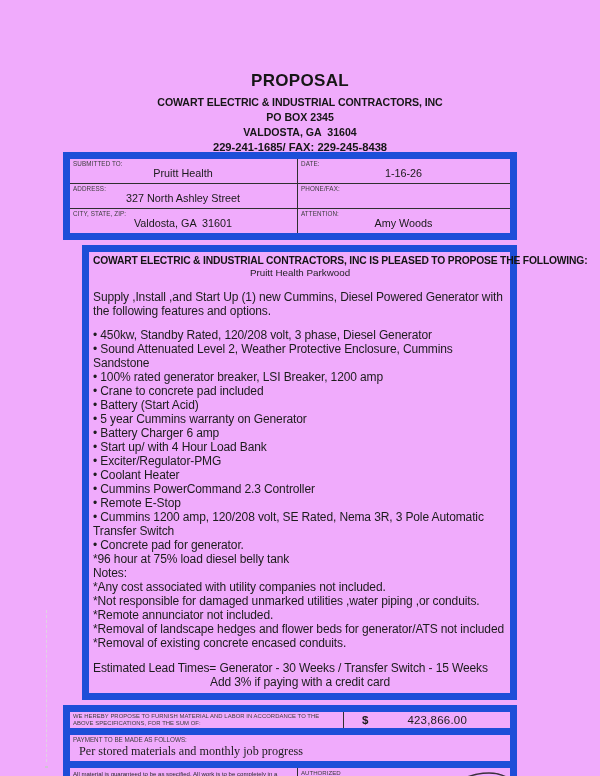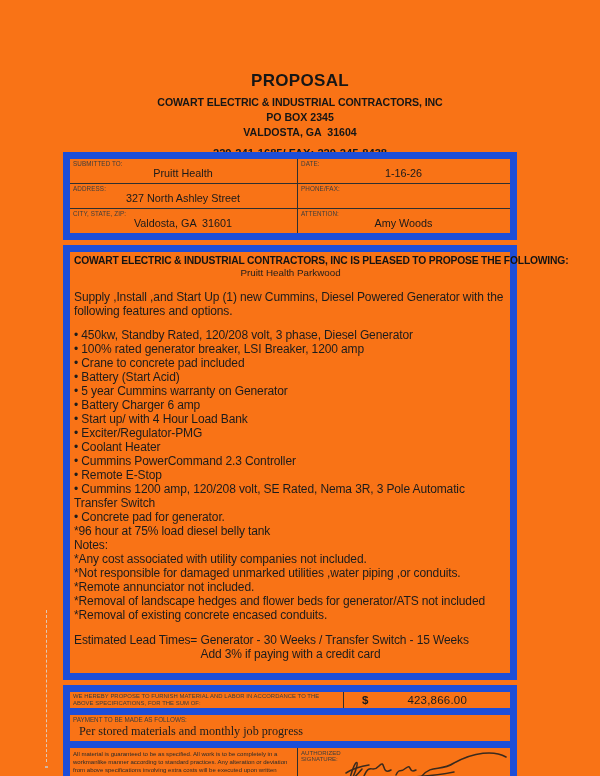--- a/index.html
+++ b/index.html
@@ -1,48 +1,48 @@
 <!DOCTYPE html>
 <html><head>
 <meta charset="utf-8">
 <style>
   html,body{margin:0;padding:0;background:#ffffff;}
   .page{
     width:600px;height:776px;position:relative;overflow:hidden;
-    background:#f97316;color:#1d1d1d;
+    background:#f0abfc;color:#1d1d1d;
     font-family:"Liberation Sans",sans-serif;
     -webkit-font-smoothing:antialiased;
   }
   
   .artifact{position:absolute;left:46px;top:610px;height:152px;width:0;
     border-left:1px dashed #dcdcdc;opacity:.8;}
   .artifact:after{content:"";position:absolute;left:-2px;bottom:-6px;width:3px;height:2px;background:#c9c9c9;}
 
   
   .doc-header{position:absolute;top:72px;left:0;right:0;text-align:center;color:#161616;}
   .doc-title{font-size:17px;font-weight:700;letter-spacing:.3px;line-height:18px;}
   .doc-company{font-size:10.6px;font-weight:700;margin-top:6px;letter-spacing:-.1px;}
   .doc-line{font-size:10.6px;font-weight:700;margin-top:3px;white-space:pre;}
-  .doc-phone{font-size:11.2px;font-weight:700;margin-top:9px;}
+  .doc-phone{font-size:11.2px;font-weight:700;margin-top:3px;}
 
   
   .form{position:absolute;left:63px;top:152px;width:454px;box-sizing:border-box;}
   .form *{box-sizing:border-box;}
   .bordered{border:7px solid #1d4ed8;}
 
   .frow{display:flex;width:100%;}
   .frow + .frow{border-top:1px solid #2f2f2f;}
   .fcell{padding:1px 4px 2px 3px;min-height:24px;}
   .fcell.left{width:228px;border-right:1px solid #2f2f2f;}
   .fcell.right{flex:1;}
   .fl{font-size:6.3px;color:#3d3d3d;letter-spacing:.1px;line-height:7px;}
   .fv{font-size:10.8px;text-align:center;line-height:13px;min-height:13px;white-space:pre;color:#1a1a1a;}
 
   
-  .bodybox{margin-top:5px;padding:3px 3px 12px 4px;min-height:301px;}
+  .bodybox{margin-top:5px;padding:3px 3px 4px 4px;min-height:301px;margin-left:19px;}
   .bheading{font-weight:700;font-size:10.3px;letter-spacing:-.18px;color:#141414;white-space:nowrap;}
   .bproject{text-align:center;font-size:9.8px;margin-top:1px;line-height:11px;}
   .blines{margin-top:1px;}
   .bline{font-size:12px;letter-spacing:-.12px;line-height:14px;min-height:10.7px;white-space:pre-wrap;color:#1c1c1c;}
   .bline:last-child{text-align:center;}
 
   
   .sumrow{display:flex;margin-top:5px;min-height:17px;}
   .sum-left{width:274px;border-right:1px solid #2f2f2f;padding:1px 3px;}
   .sum-label{font-size:5.9px;line-height:6.8px;color:#3d3d3d;letter-spacing:.05px;}
@@ -129,20 +129,21 @@
     </div>
 
     <div class="bordered bodybox">
       <div class="bheading">COWART ELECTRIC &amp; INDUSTRIAL CONTRACTORS, INC IS PLEASED TO PROPOSE THE FOLLOWING:</div>
       <div class="bproject">Pruitt Health Parkwood</div>
       <div class="blines">
           <div class="bline"></div>
           <div class="bline">Supply ,Install ,and Start Up (1) new Cummins, Diesel Powered Generator with the following features and options.</div>
           <div class="bline"></div>
           <div class="bline">• 450kw, Standby Rated, 120/208 volt, 3 phase, Diesel Generator</div>
+          <div class="bline">• Sound Attenuated Level 2, Weather Protective Enclosure, Cummins Sandstone</div>
           <div class="bline">• 100% rated generator breaker, LSI Breaker, 1200 amp</div>
           <div class="bline">• Crane to concrete pad included</div>
           <div class="bline">• Battery (Start Acid)</div>
           <div class="bline">• 5 year Cummins warranty on Generator</div>
           <div class="bline">• Battery Charger 6 amp</div>
           <div class="bline">• Start up/ with 4 Hour Load Bank</div>
           <div class="bline">• Exciter/Regulator-PMG</div>
           <div class="bline">• Coolant Heater</div>
           <div class="bline">• Cummins PowerCommand 2.3 Controller</div>
           <div class="bline">• Remote E-Stop</div>

